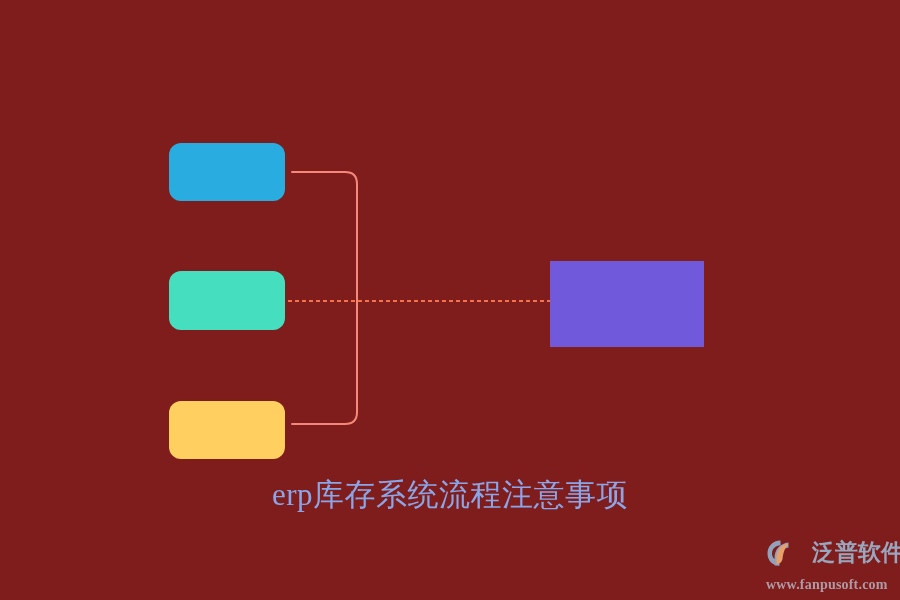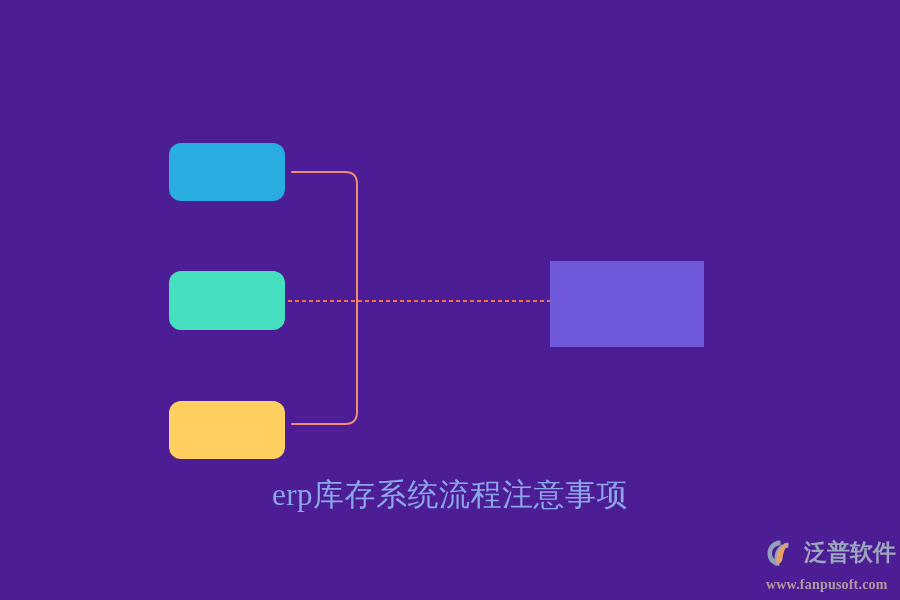--- a/index.html
+++ b/index.html
@@ -10,21 +10,21 @@
     width: 900px;
     height: 600px;
     background: #ffffff;
     font-family: "Liberation Sans", sans-serif;
     overflow: hidden;
   }
   #canvas {
     position: relative;
     width: 900px;
     height: 600px;
-    background: #4c1d95;
+    background: #7f1d1d;
   }
   .node {
     position: absolute;
     box-sizing: border-box;
   }
   .node.rounded {
     border-radius: 12px;
   }
   .node.sharp {
     border-radius: 0;
@@ -62,21 +62,21 @@
   #watermark {
     position: absolute;
     left: 766px;
     top: 538px;
     width: 126px;
     height: 50px;
   }
   #wm-row {
     display: flex;
     align-items: center;
-    gap: 8px;
+    gap: 16px;
     height: 30px;
   }
   #wm-mark {
     width: 30px;
     height: 30px;
     flex: 0 0 30px;
   }
   #wm-brand {
     font-family: "Liberation Serif", "DejaVu Serif", serif;
     font-size: 23px;

